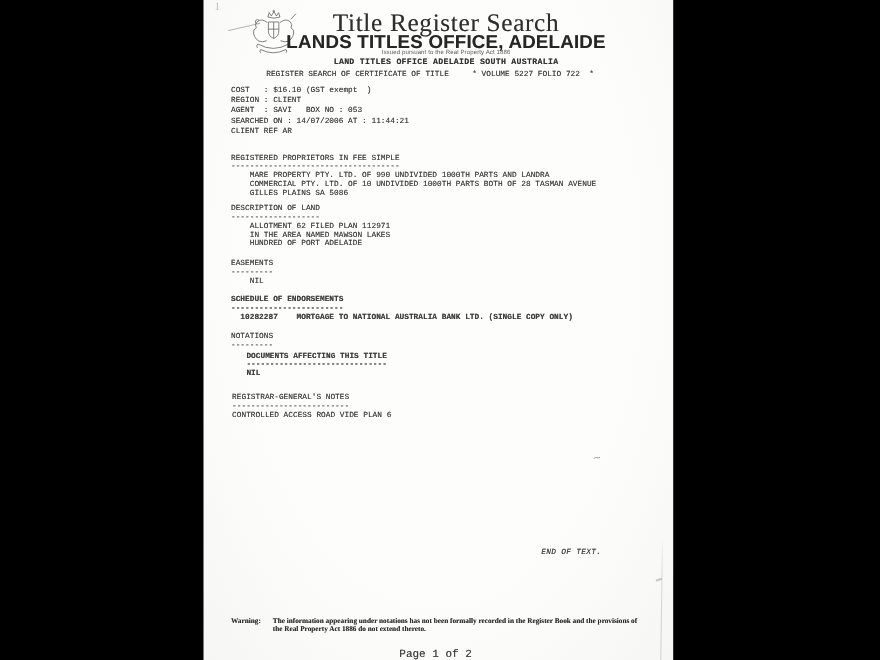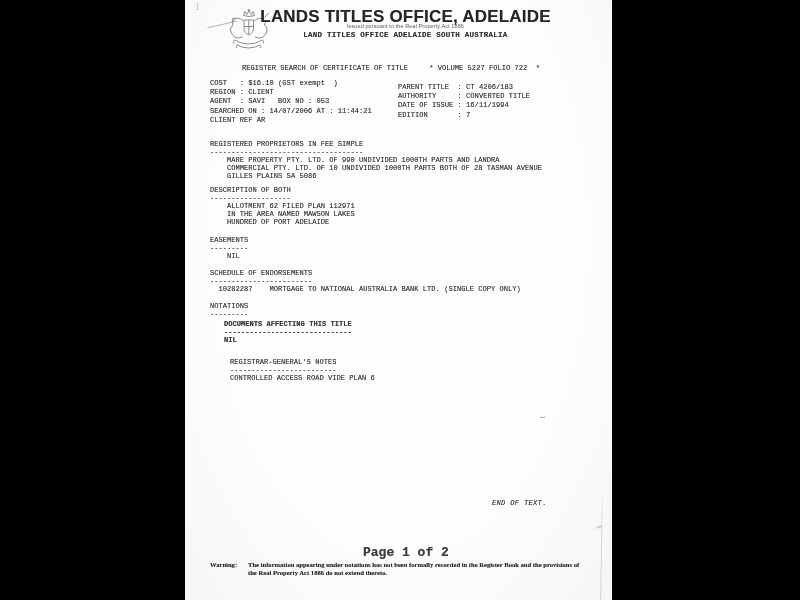--- a/index.html
+++ b/index.html
@@ -35,21 +35,21 @@
   }
   .hdr-issued{
     font-size:5.5px;line-height:6.5px;color:#5a5a5a;letter-spacing:.1px;
   }
   .hdr-office2{
     font-family:"Liberation Mono","DejaVu Sans Mono",monospace;font-weight:bold;
     font-size:7.5px;line-height:9px;letter-spacing:.25px;margin-top:1px;color:#333;
     text-shadow:0 0 .45px rgba(70,70,70,.6);white-space:pre;
   }
   .sec .mono{display:block;}
-  .pagenum{font-weight:bold;font-size:13px;}
+  .pagenum{font-weight:normal;font-size:10px;margin-top:43px;}
   .endtext{letter-spacing:.3px;}
   
   .warn-label,.warn-text{
     font-family:"Liberation Serif","DejaVu Serif",serif;font-weight:bold;
     font-size:6.6px;line-height:7.6px;color:#2b2b2b;
     text-shadow:0 0 .4px rgba(60,60,60,.5);
   }
   
   .mark-one{
     left:10px;top:1px;font-family:"Liberation Serif",serif;
@@ -98,81 +98,76 @@
       <path d="M42.5 9 l4.5 -5"></path>
 
       <path d="M12.5 31.5 q14 8 28 0"></path>
       <path d="M15 36.5 q11.5 6 23 0"></path>
       <path d="M12.5 31.5 q-2 1.5 -.5 3.5 M40.5 31.5 q2 1.5 .5 3.5"></path>
       <path d="M15 36.5 q-1.5 1.5 0 3 M38 36.5 q1.5 1.5 0 3"></path>
     </svg>
   </div>
 
   <div class="abs hdr">
+    <div class="hdr-title">Title Register Search</div>
     <div class="hdr-office">LANDS TITLES OFFICE, ADELAIDE</div>
     <div class="hdr-issued">Issued pursuant to the Real Property Act 1886</div>
     <div class="hdr-office2">LAND TITLES OFFICE ADELAIDE SOUTH AUSTRALIA</div>
   </div>
 
   <div class="abs mono" style="left:57px;top:64px;">REGISTER SEARCH OF CERTIFICATE OF TITLE     * VOLUME 5227 FOLIO 722  *</div>
 
   <div class="abs meta" style="left:25px;top:79px;">
     <div class="mono">COST   : $16.10 (GST exempt  )</div>
     <div class="mono">REGION : CLIENT</div>
     <div class="mono">AGENT  : SAVI   BOX NO : 053</div>
     <div class="mono">SEARCHED ON : 14/07/2006 AT : 11:44:21</div>
     <div class="mono">CLIENT REF AR</div>
   </div>
-  <div class="abs meta" style="left:213px;top:83px;">
-    <div class="mono">PARENT TITLE  : CT 4206/183</div>
-    <div class="mono">AUTHORITY     : CONVERTED TITLE</div>
-    <div class="mono">DATE OF ISSUE : 16/11/1994</div>
-    <div class="mono">EDITION       : 7</div>
-  </div>
 
   <div class="abs sec" style="left:25px;top:140px;">
     <span class="mono">REGISTERED PROPRIETORS IN FEE SIMPLE</span>
     <span class="mono">------------------------------------</span>
     <span class="mono">    MARE PROPERTY PTY. LTD. OF 990 UNDIVIDED 1000TH PARTS AND LANDRA</span>
     <span class="mono">    COMMERCIAL PTY. LTD. OF 10 UNDIVIDED 1000TH PARTS BOTH OF 28 TASMAN AVENUE</span>
     <span class="mono">    GILLES PLAINS SA 5086</span>
   </div>
 
   <div class="abs sec" style="left:25px;top:186px;">
-    <span class="mono">DESCRIPTION OF BOTH</span>
+    <span class="mono">DESCRIPTION OF LAND</span>
     <span class="mono">-------------------</span>
     <span class="mono">    ALLOTMENT 62 FILED PLAN 112971</span>
     <span class="mono">    IN THE AREA NAMED MAWSON LAKES</span>
     <span class="mono">    HUNDRED OF PORT ADELAIDE</span>
   </div>
 
   <div class="abs sec" style="left:25px;top:236px;">
     <span class="mono">EASEMENTS</span>
     <span class="mono">---------</span>
     <span class="mono">    NIL</span>
   </div>
 
-  <div class="abs sec" style="left:25px;top:269px;">
+  <div class="abs sec" style="left:25px;top:269px;font-weight:bold;">
     <span class="mono">SCHEDULE OF ENDORSEMENTS</span>
     <span class="mono">------------------------</span>
     <span class="mono">  10282287    MORTGAGE TO NATIONAL AUSTRALIA BANK LTD. (SINGLE COPY ONLY)</span>
   </div>
 
   <div class="abs sec" style="left:25px;top:302px;text-align:right;">
     <span class="mono">NOTATIONS</span>
     <span class="mono">---------</span>
   </div>
 
   <div class="abs sec" style="left:39px;top:320px;font-weight:bold;">
     <span class="mono">DOCUMENTS AFFECTING THIS TITLE</span>
     <span class="mono">------------------------------</span>
     <span class="mono">NIL</span>
   </div>
 
-  <div class="abs sec" style="left:45px;top:358px;">
+  <div class="abs sec" style="left:26px;top:358px;">
     <span class="mono">REGISTRAR-GENERAL'S NOTES</span>
     <span class="mono">-------------------------</span>
     <span class="mono">CONTROLLED ACCESS ROAD VIDE PLAN 6</span>
   </div>
 
   <div class="abs mono endtext" style="left:307px;top:499px;font-style:italic;">END OF TEXT.</div>
 
   <div class="abs mono pagenum" style="left:178px;top:549px;">Page 1 of 2</div>
 
   <div class="abs warn-label" style="left:25px;top:561px;">Warning:</div>

